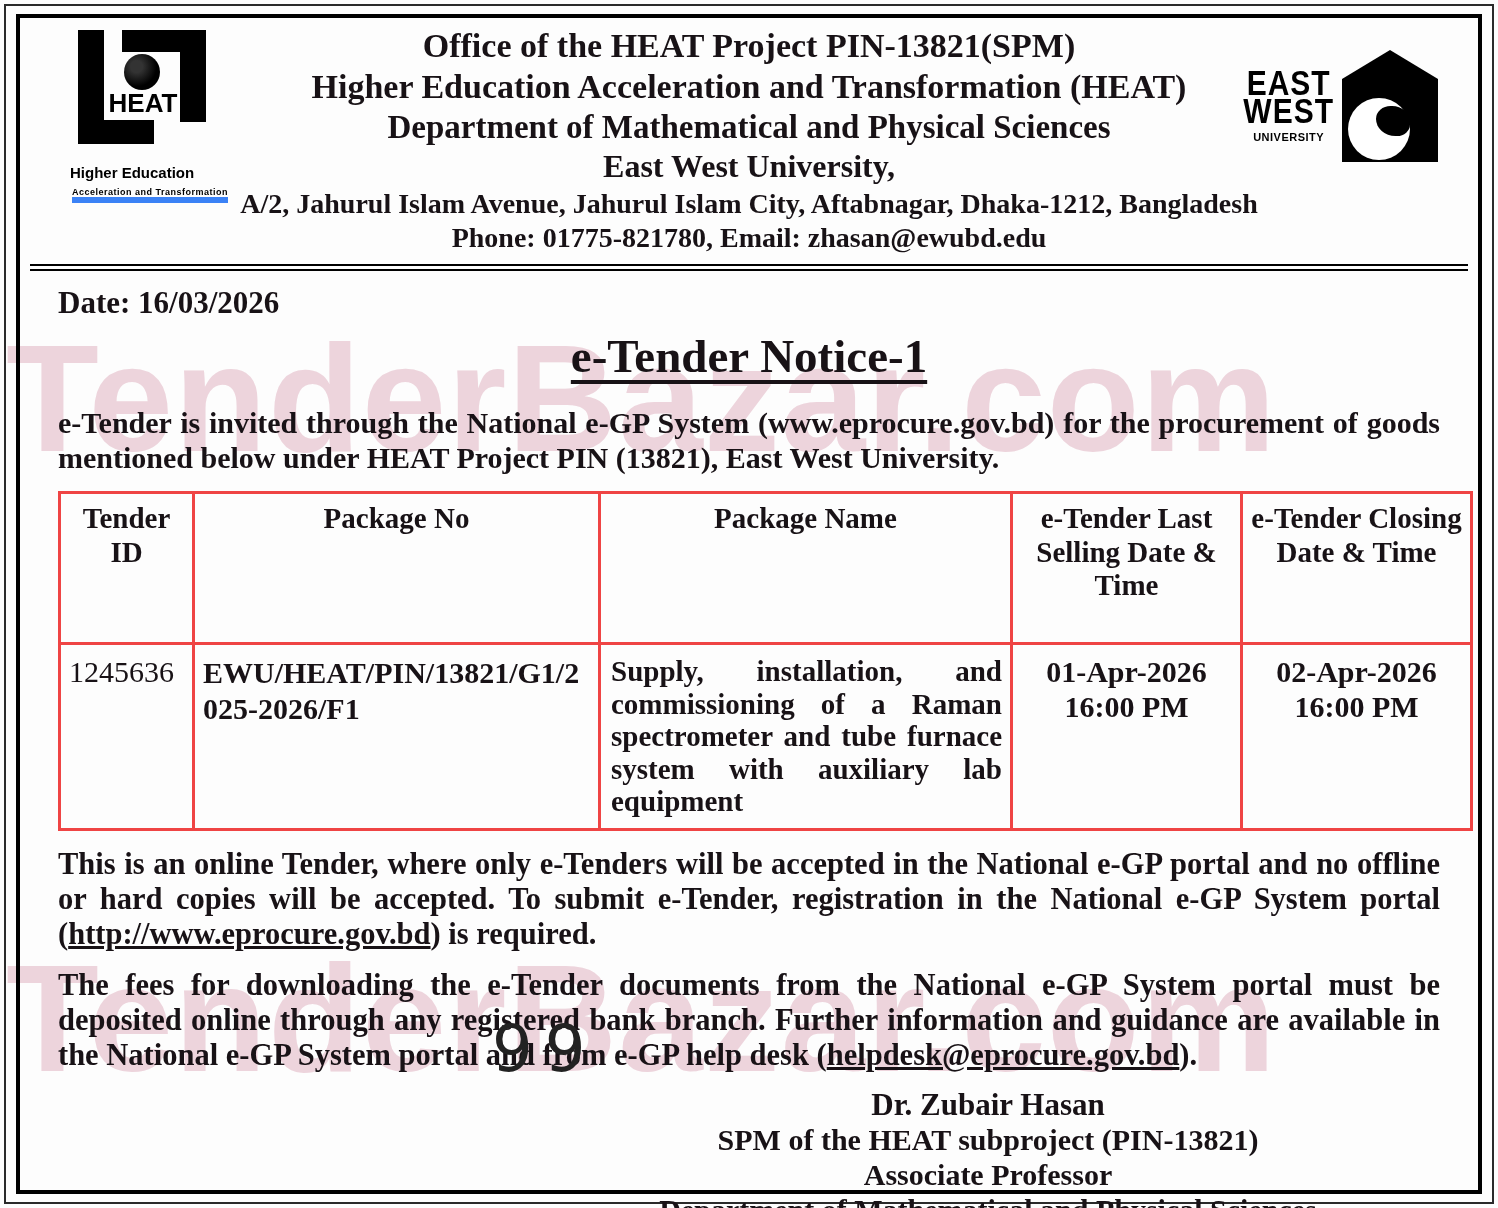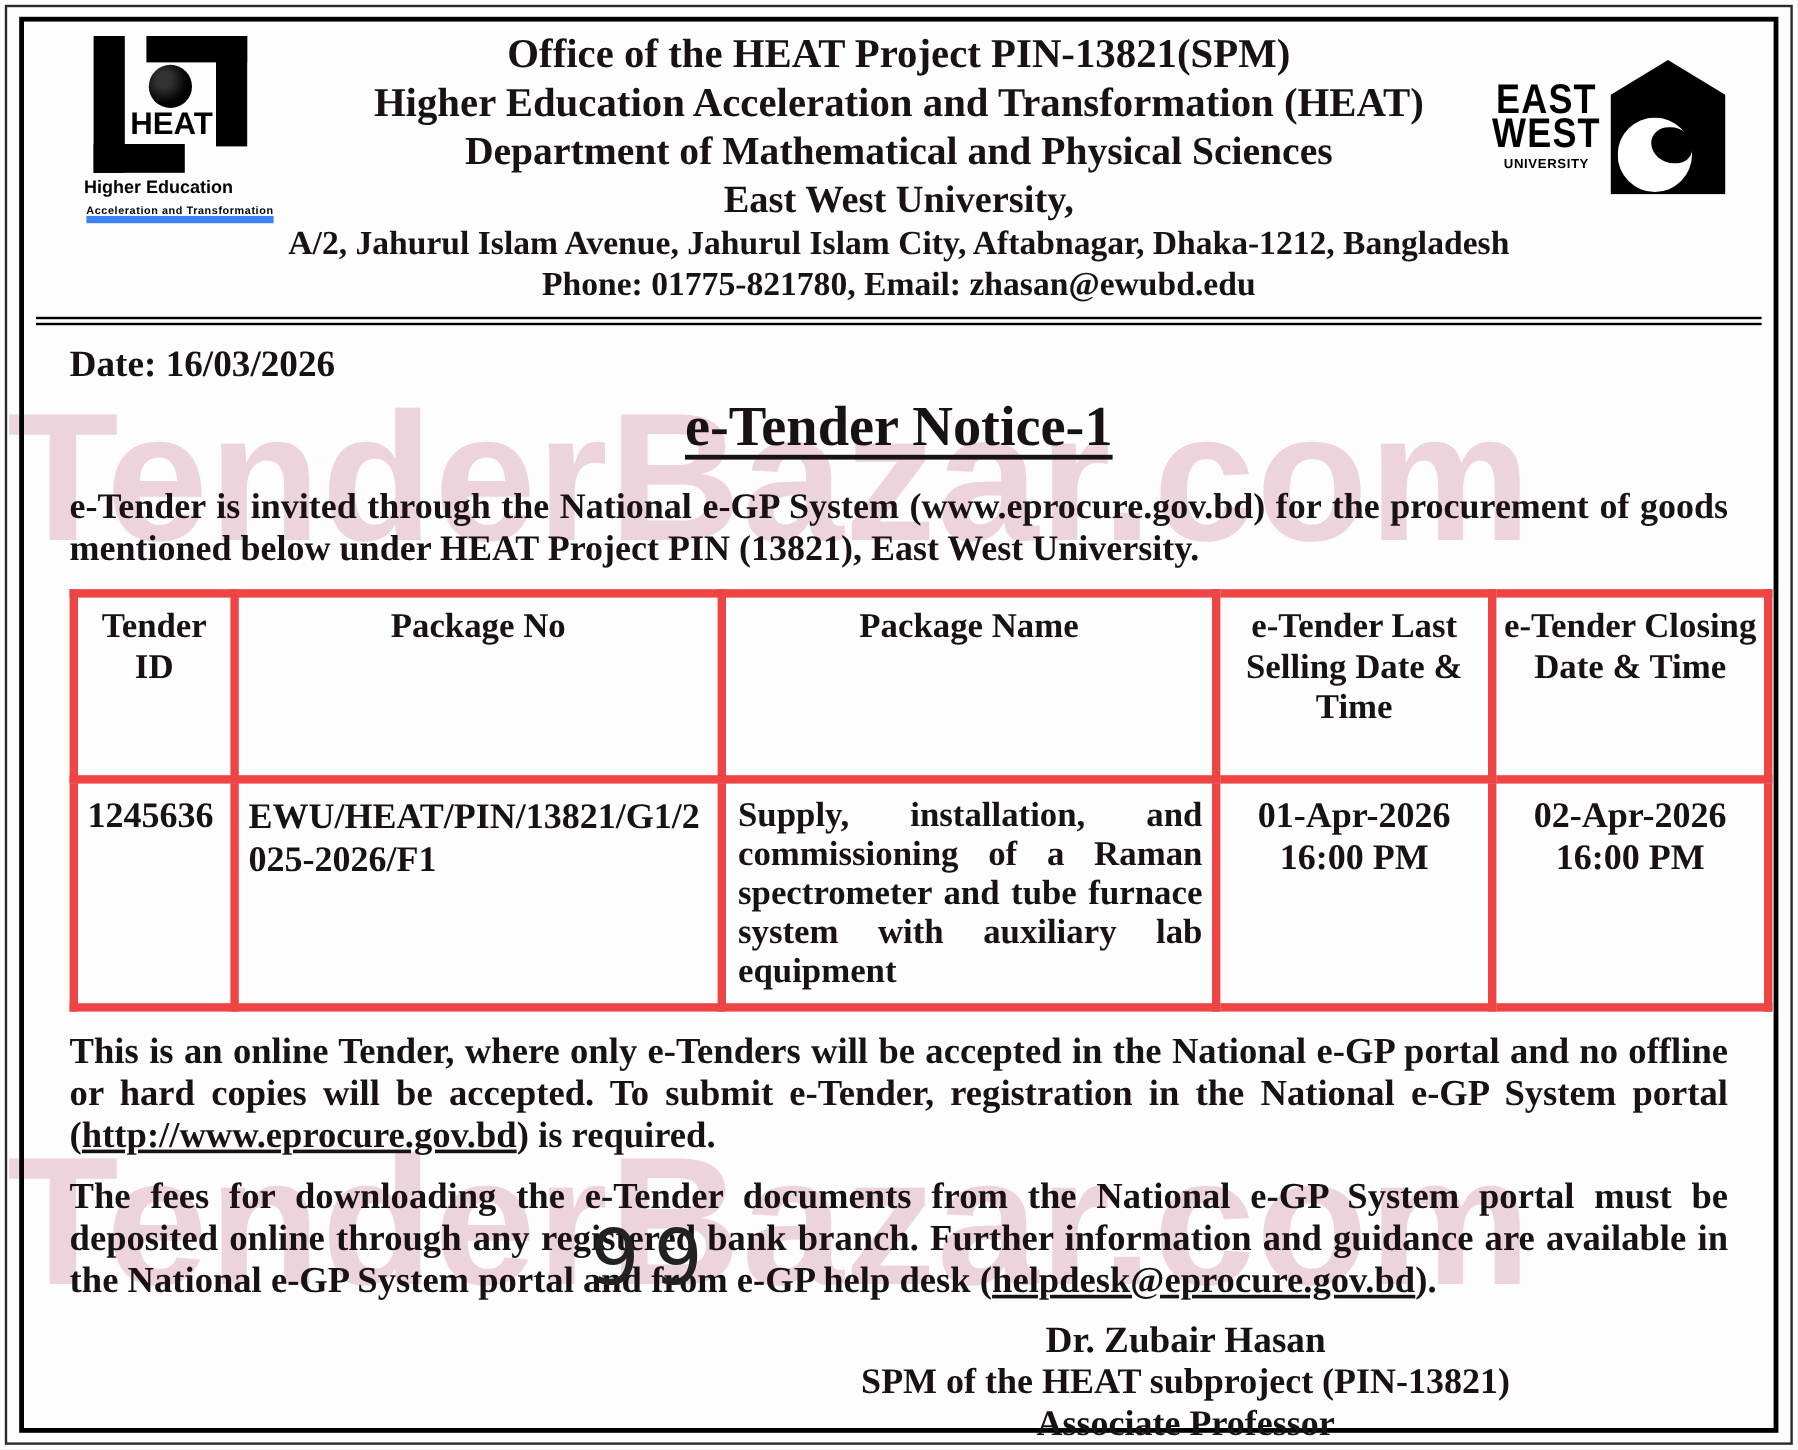--- a/index.html
+++ b/index.html
@@ -41,21 +41,21 @@
   .b-left   { left:0; top:0; width:26px; height:114px; }
   .b-top    { left:44px; top:0; width:84px; height:22px; }
   .b-right  { left:102px; top:0; width:26px; height:92px; }
   .b-bottom { left:0; top:90px; width:76px; height:24px; }
   .heat-globe { position:absolute; left:46px; top:24px; width:36px; height:36px;
                 background:radial-gradient(circle at 35% 35%, #333 18%, #000 60%);
                 border-radius:50%; }
   .heat-word { position:absolute; left:24px; top:58px; width:82px; text-align:center;
                font-family:"Liberation Sans", sans-serif; font-weight:bold;
                font-size:26px; letter-spacing:0px; color:#000; }
-  .heat-cap1 { margin-top:4px; font-family:"Liberation Sans", sans-serif;
+  .heat-cap1 { margin-top:20px; font-family:"Liberation Sans", sans-serif;
                font-weight:bold; font-size:15px; color:#000; text-align:left; }
   .heat-cap2 { font-family:"Liberation Sans", sans-serif; font-weight:bold;
                font-size:9px; color:#000; text-align:left; letter-spacing:0.5px;
                border-bottom:6px solid #3b82f6; display:inline-block; }
 
   
   .ewu-logo { position:absolute; right:30px; top:30px; display:flex; gap:8px; align-items:center; }
   .ewu-text { display:flex; flex-direction:column; align-items:center;
               font-family:"Liberation Sans", sans-serif; font-weight:bold; color:#000;margin-left:36px; }
   .ewu-w1, .ewu-w2 { font-size:30px; line-height:0.95; letter-spacing:1px; transform:scaleY(1.15); }
@@ -77,28 +77,28 @@
   .doc-title { text-align:center; font-size:47px; font-weight:bold; margin-top:8px;
                text-decoration:underline; text-decoration-thickness:4px; text-underline-offset:8px; }
 
   
   .intro { margin:22px 28px 0 28px; font-size:30px; font-weight:bold; line-height:1.17;
            text-align:justify; text-align-last:left; }
 
   
   table.tender { border-collapse:collapse; margin:16px 28px 0 28px; width:1412px;
                  table-layout:fixed; }
-  table.tender th, table.tender td { border:7px solid #ef4444; vertical-align:top; }
+  table.tender th, table.tender td { border:3px solid #ef4444; vertical-align:top; }
   table.tender th { font-size:29px; font-weight:bold; padding:8px 6px 40px 6px; line-height:1.15; }
   .col-id   { width:134px; }
   .col-pkno { width:406px; }
   .col-pknm { width:412px; }
   .col-sell { width:230px; }
   .col-clos { width:230px; }
-  td.cell-id { font-size:30px; font-weight:bold; padding:10px 4px 10px 8px; }
+  td.cell-id { font-size:30px; font-weight:normal; padding:10px 4px 10px 8px; }
   td.cell-pkno { font-size:30px; font-weight:bold; padding:10px 8px; overflow-wrap:break-word; line-height:1.2; }
   td.cell-pknm { font-size:29px; font-weight:bold; padding:10px 8px 10px 10px;
                  text-align:justify; text-align-last:left; line-height:1.12; }
   td.cell-date { font-size:30px; font-weight:bold; text-align:center; padding:10px 4px 90px 4px; line-height:1.15; }
 
   
   .para { margin:16px 28px 0 28px; font-size:30.5px; font-weight:bold; line-height:1.15;
           text-align:justify; text-align-last:left; }
   .inline-link { font-weight:bold; text-decoration:underline; text-decoration-thickness:3px; color:#181216; }
 

